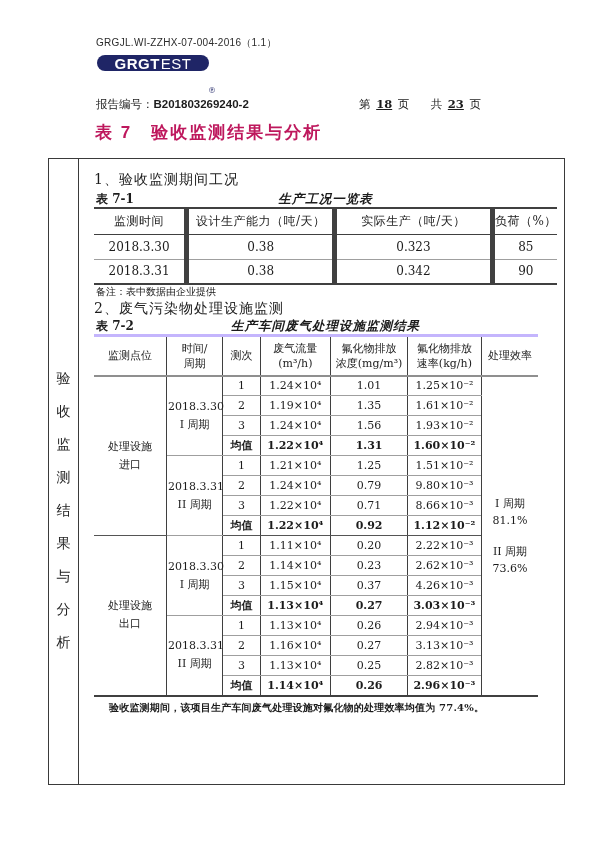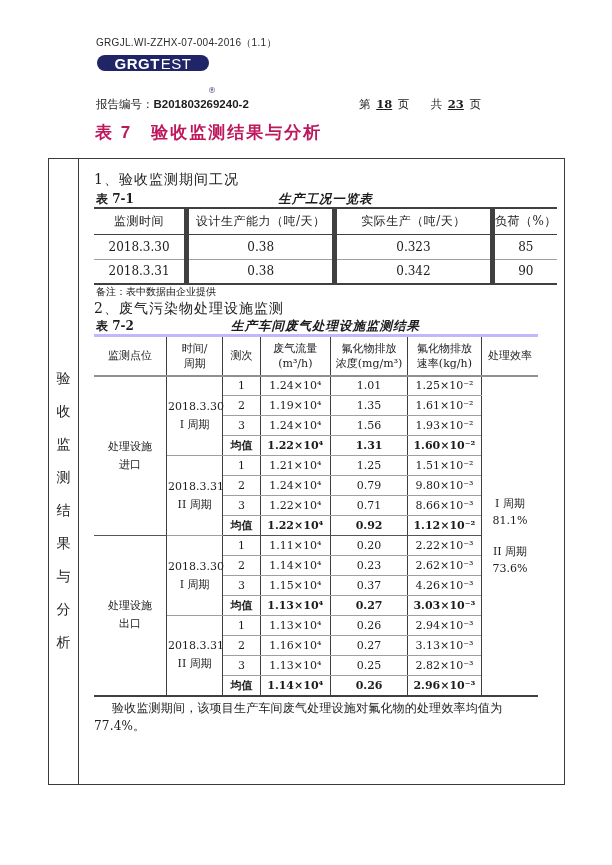--- a/index.html
+++ b/index.html
@@ -33,22 +33,22 @@
   .side-col { width:30px; border-right:1px solid #3a3a3a; display:flex; flex-direction:column;
               align-items:center; padding-top:212px; }
   .side-col span { font-size:14px; line-height:14px; margin-bottom:19px; color:#222; }
   .content { flex:1; padding:10px 7px 0 15px; }
 
   
   .sec-heading { font-size:14px; line-height:20px; letter-spacing:1px; }
   .para { font-size:13.5px; line-height:25px; text-indent:1.6em; text-align:justify;
           letter-spacing:1.2px; margin-top:2px; }
   .note { font-size:10px; line-height:13px; color:#222; padding-left:2px; }
-  .bottom-para { font-size:12px; line-height:18px; text-indent:1.5em; margin-top:2px;
-                 letter-spacing:.2px; }
+  .bottom-para { font-size:10px; line-height:18px; text-indent:1.5em; margin-top:2px;
+                 letter-spacing:.2px;font-weight:bold; }
 
   
   .tbl-caption { position:relative; height:16px; margin-top:2px; }
   .tbl-caption .lab { position:absolute; left:2px; top:0; font-weight:bold; font-size:12px;text-align:right; }
   .tbl-caption .cap { text-align:center; font-weight:bold; font-size:12.5px; letter-spacing:1px;font-style:italic; }
   .cap2-wrap { margin-top:0; }
 
   
   .t1 { width:100%; border-collapse:collapse; border-left:hidden; border-right:hidden;
         border-top:2.5px solid #404040; border-bottom:2px solid #404040; table-layout:fixed; }

